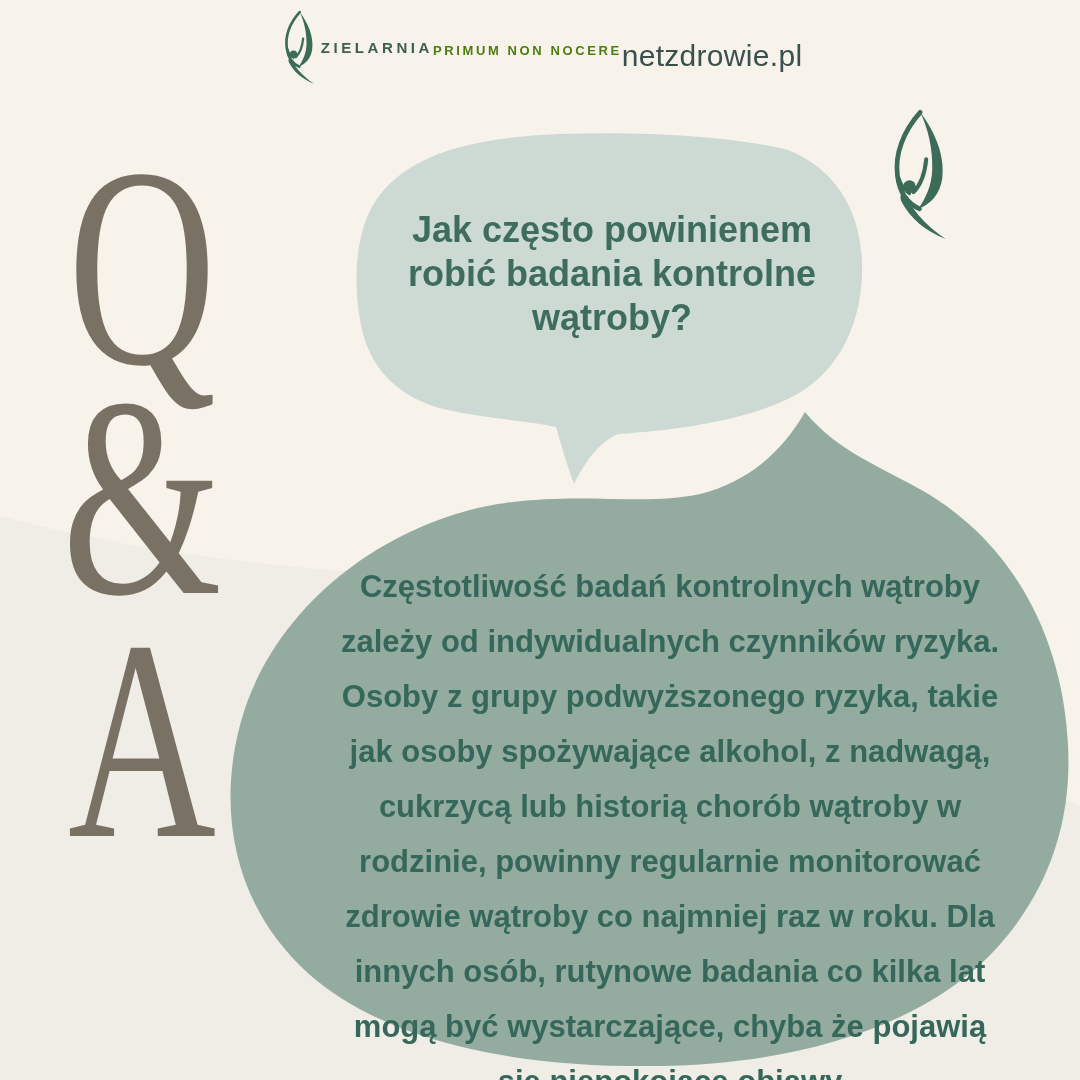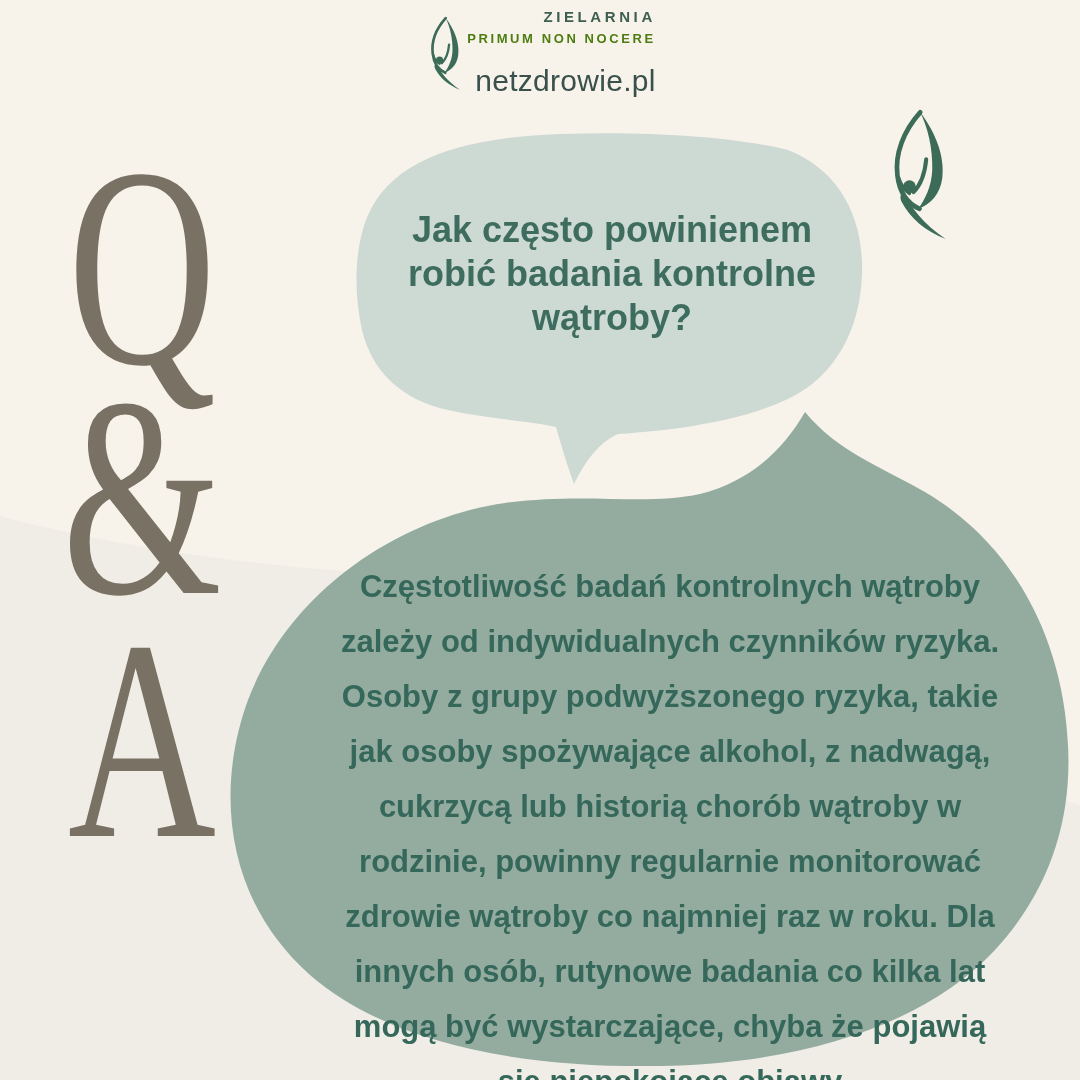--- a/index.html
+++ b/index.html
@@ -9,21 +9,21 @@
   }
   .bg{position:absolute;left:0;top:0;width:1080px;height:1080px;display:block;}
   .wave{fill:#f0ede6;}
   .q-bubble{fill:#cdd9d3;}
   .a-bubble{fill:#94ac9f;}
   .defs-holder{position:absolute;width:0;height:0;overflow:hidden;}
 
   
   .logo{position:absolute;top:8px;left:0;width:1080px;display:flex;justify-content:center;align-items:center;gap:5px;}
   .logo-leaf{width:38px;height:78px;flex:none;}
-  .logo-text{display:flex;flex-direction:column;align-items:flex-end;}
+  .logo-text{display:flex;flex-direction:row;align-items:center;}
   .brand{font-size:15px;font-weight:bold;letter-spacing:3.6px;color:#3e5e50;}
   .tagline{font-size:13px;font-weight:bold;letter-spacing:2.6px;color:#4d7c0f;margin-top:6px;}
   .site{font-size:30px;font-weight:500;color:#39504c;margin-top:18px;letter-spacing:.3px;}
 
   
   .corner-leaf{position:absolute;left:882px;top:106px;width:67px;height:136px;}
 
   
   .letter{
     position:absolute;left:22px;width:240px;text-align:center;

